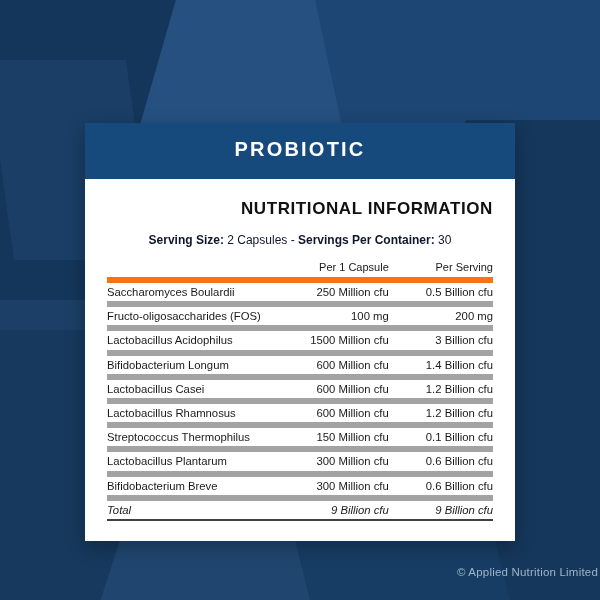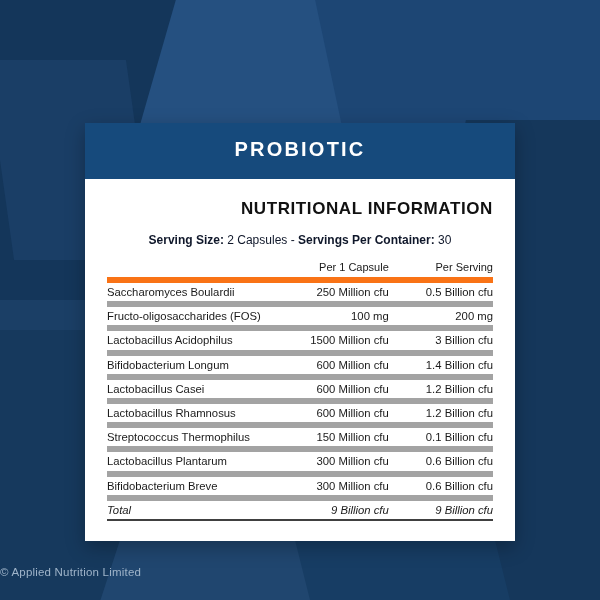--- a/index.html
+++ b/index.html
@@ -147,21 +147,21 @@
   }
   col.w-name { width: 46%; }
   col.w-per1 { width: 27%; }
   col.w-pers { width: 27%; }
 
   .footer {
     position: absolute;
     left: 0;
     right: 2px;
     top: 566px;
-    text-align: left;
+    text-align: right;
     color: #9fb4c9;
     font-size: 11.5px;
     letter-spacing: 0.2px;
   }
 </style>
 </head>
 <body>
 
 <div class="stage">
   <div class="bg-shape shape-1"></div>

